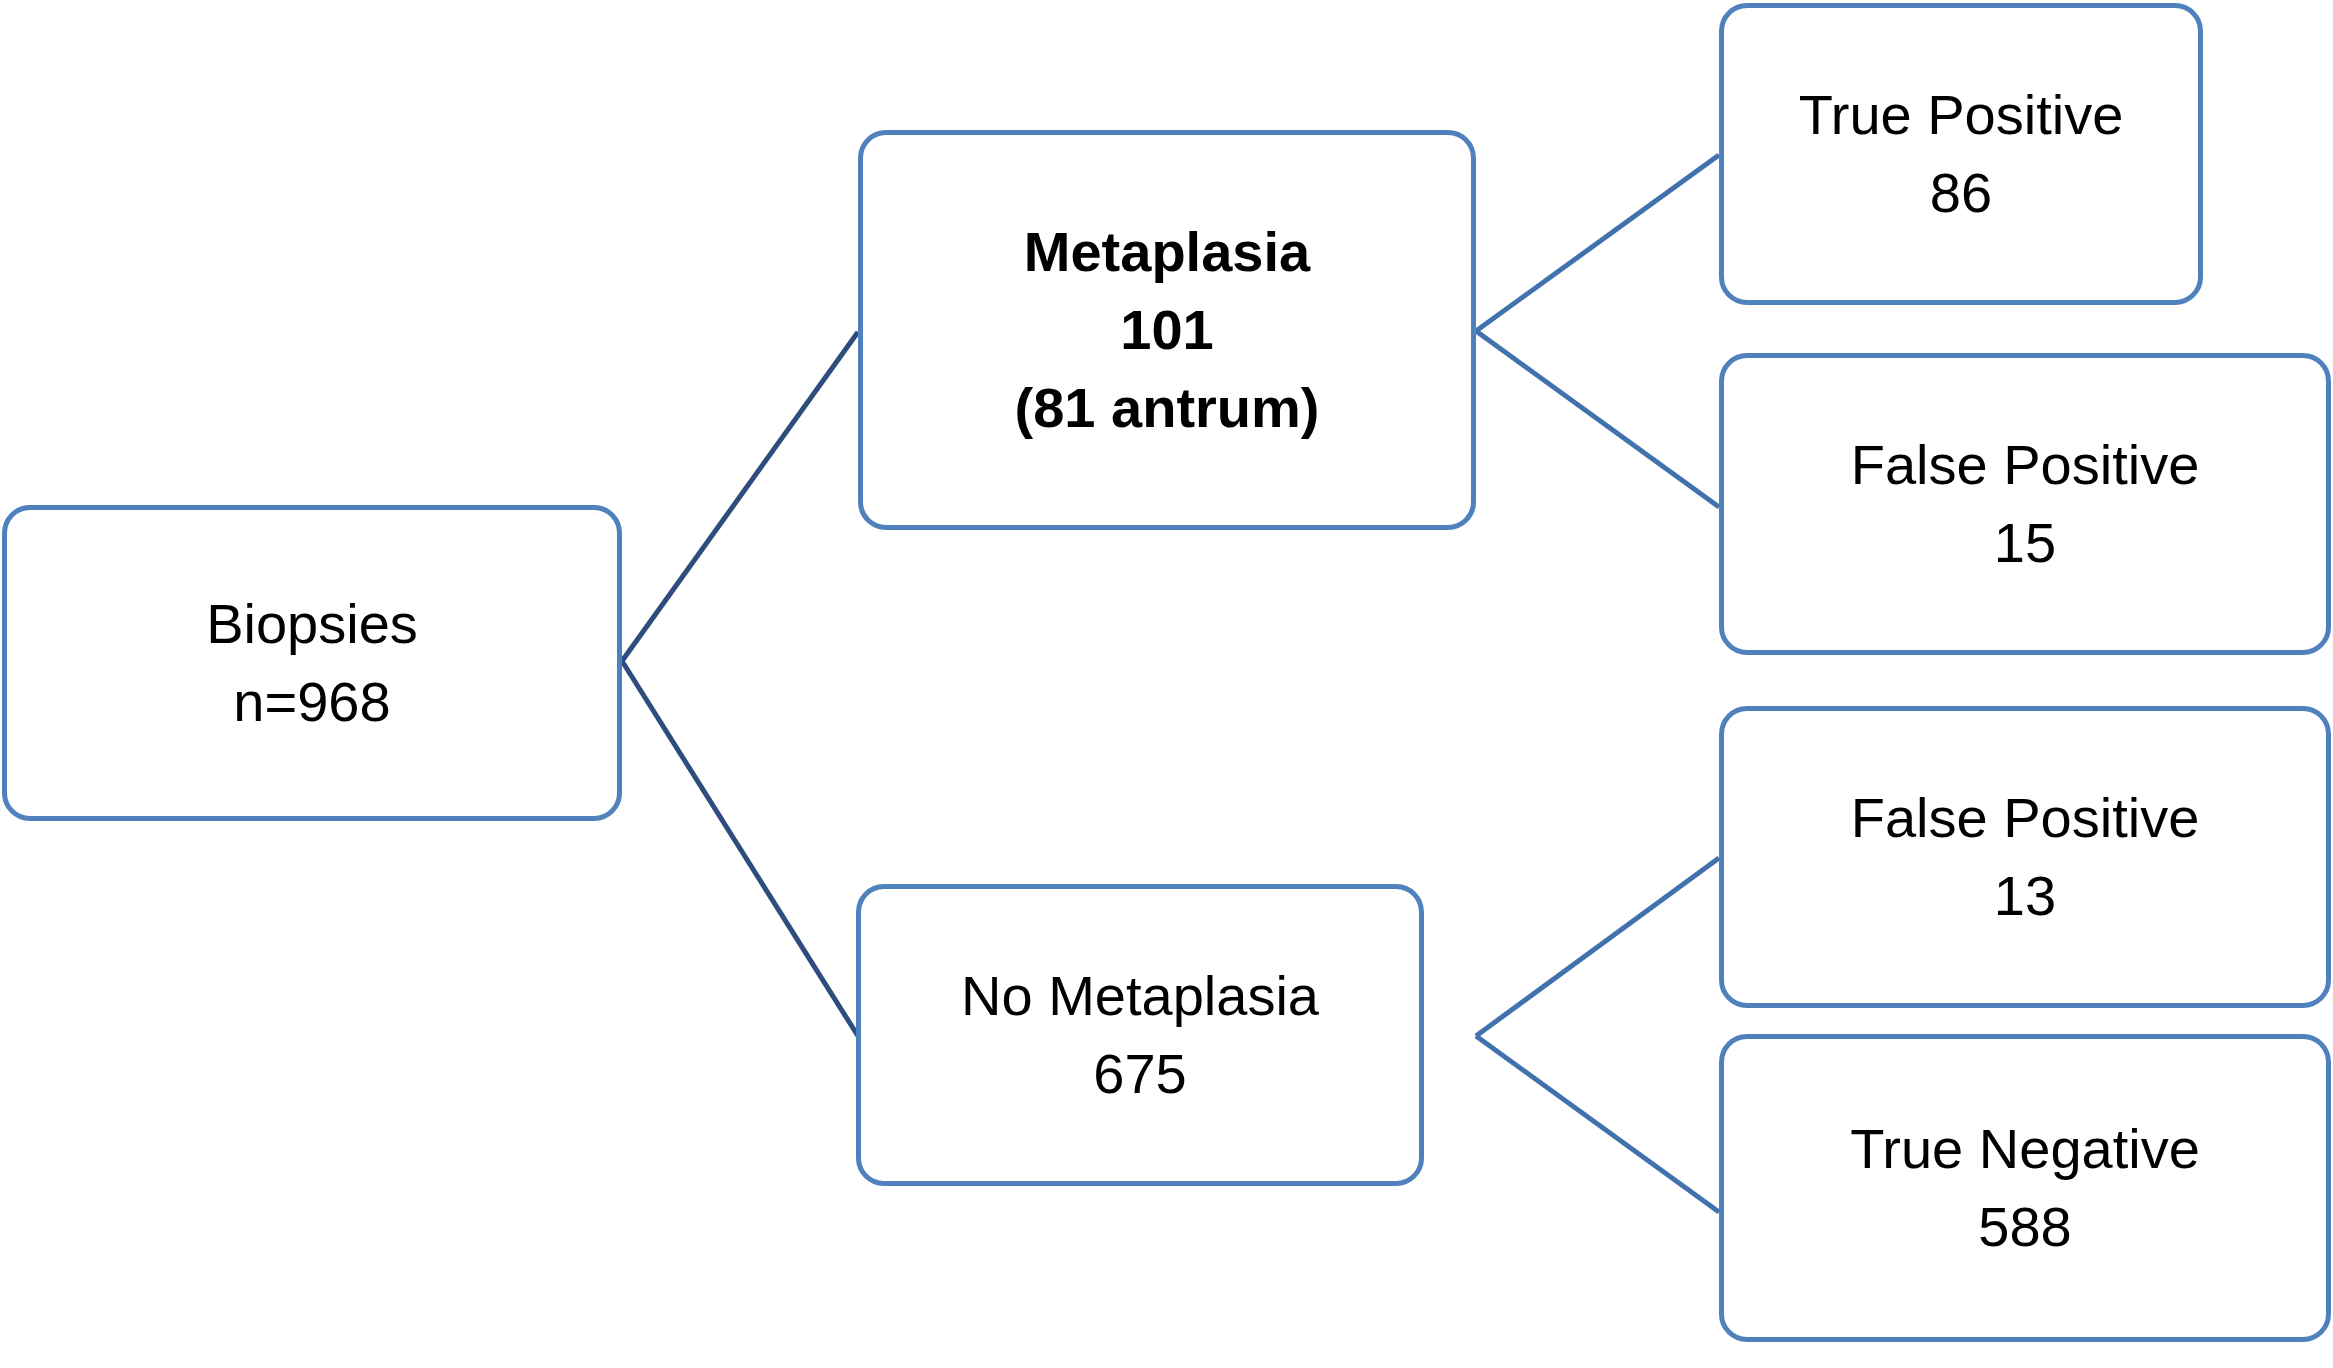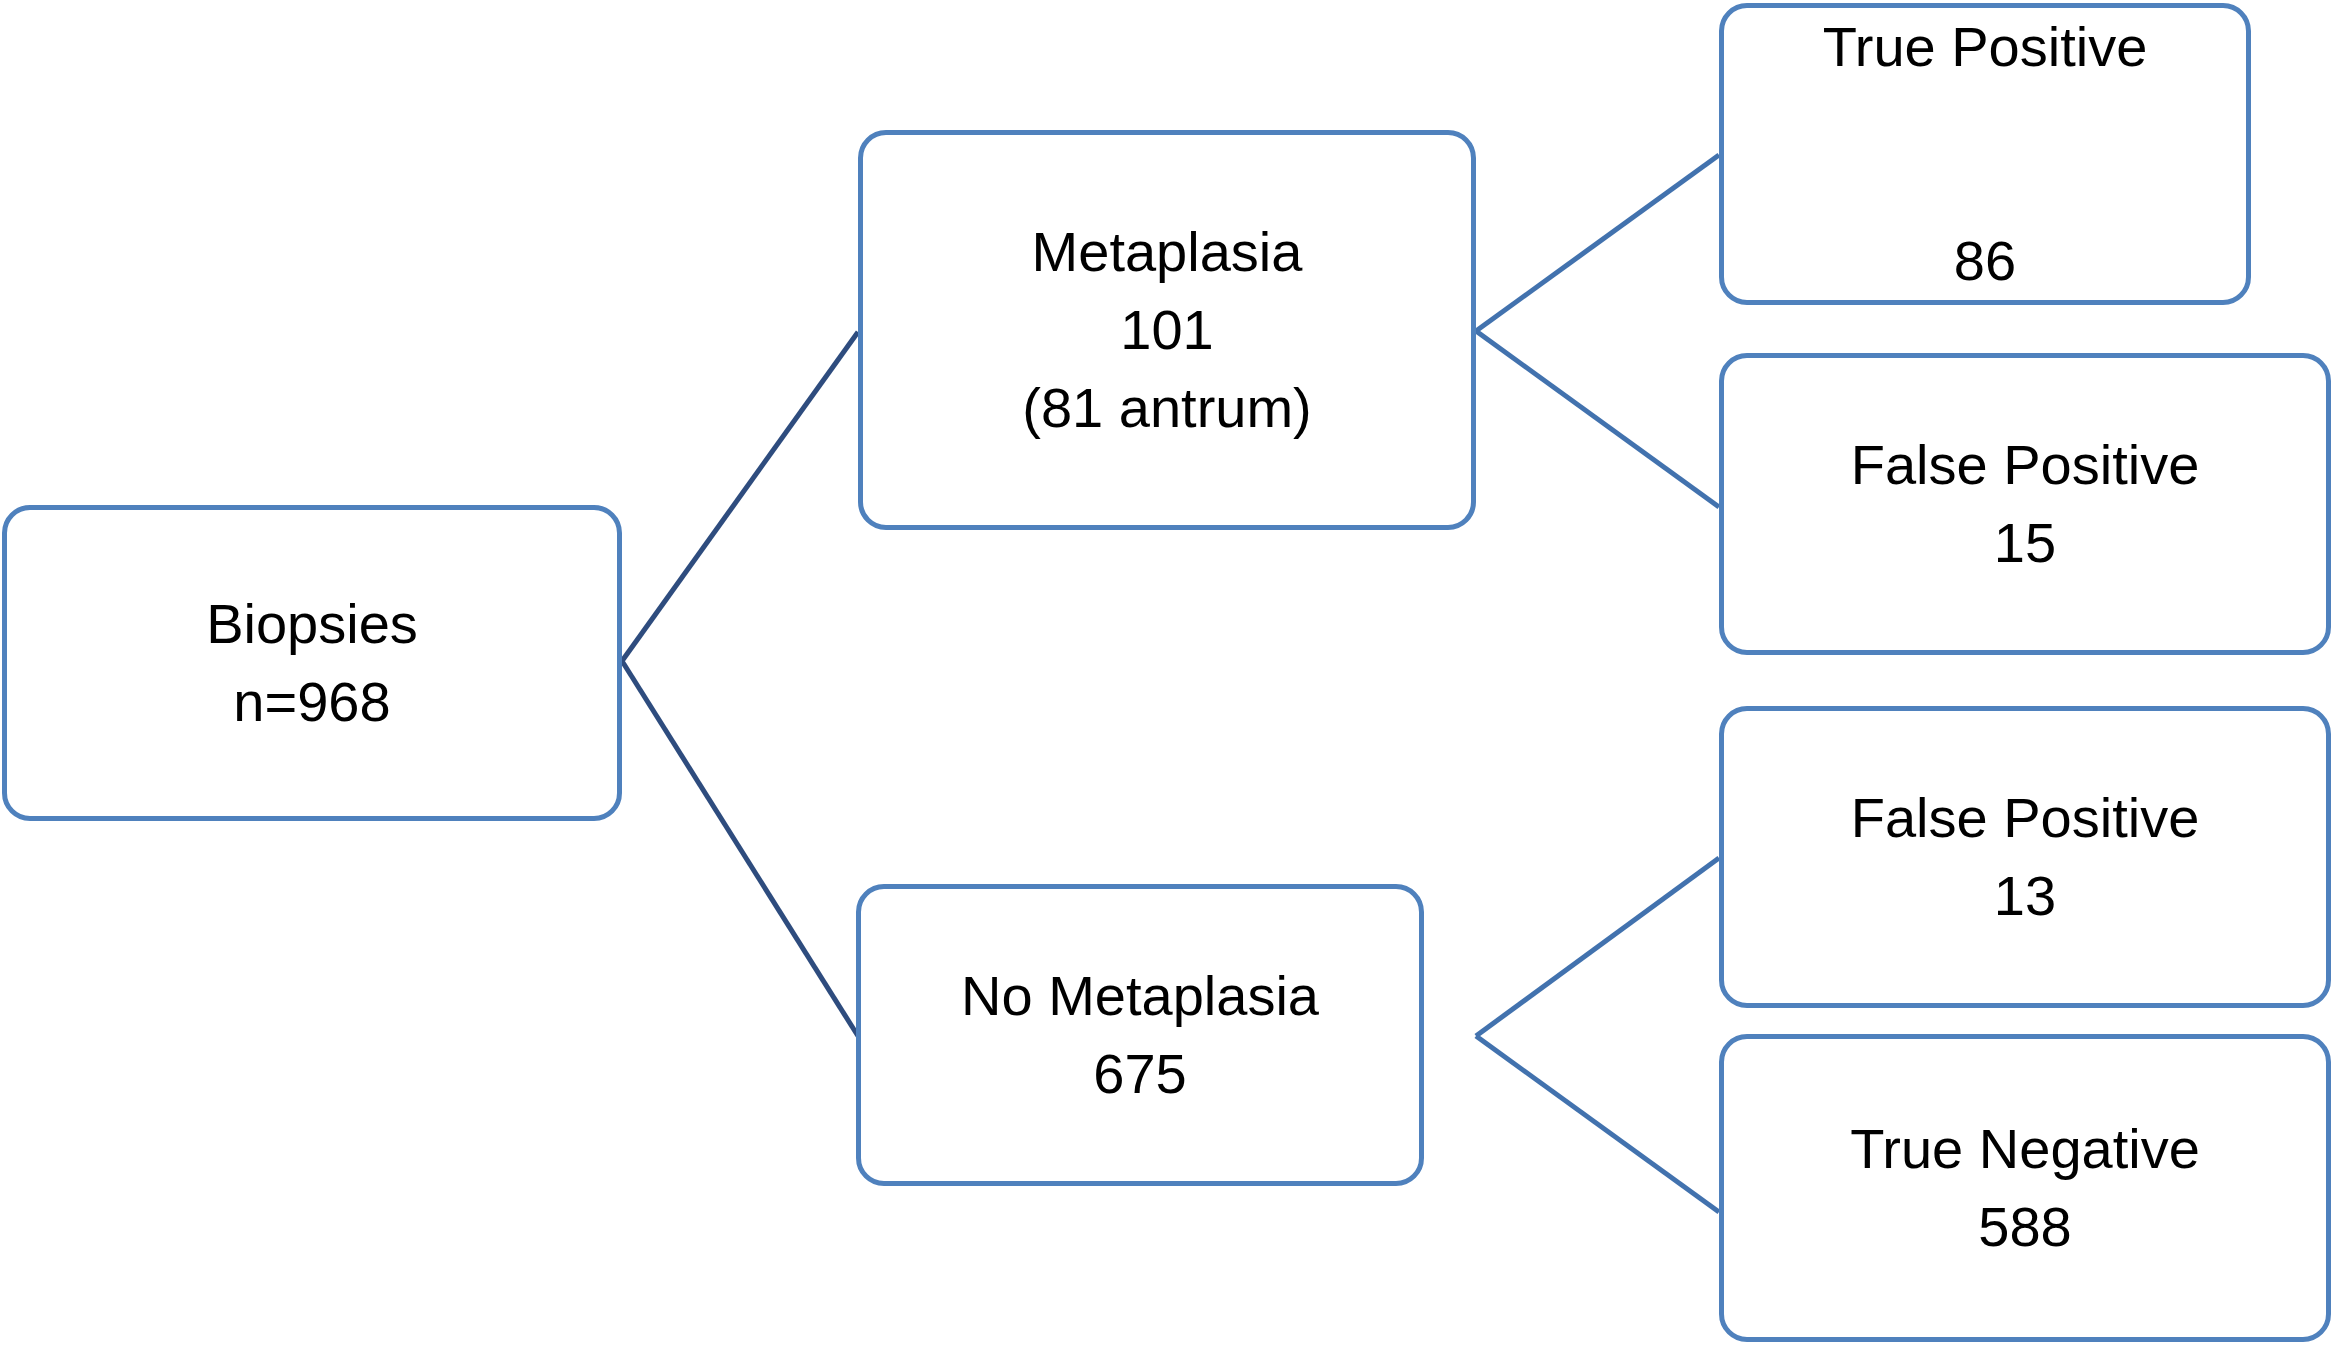--- a/index.html
+++ b/index.html
@@ -40,23 +40,23 @@
     font-size: 56px;
     line-height: 78px;
     z-index: 2;
   }
   .node .line {
     display: block;
     white-space: pre;
   }
   
   #node-root        { left: 2px;    top: 505px;  width: 620px; height: 316px; }
-  #node-metaplasia  { left: 858px;  top: 130px;  width: 618px; height: 400px; }
+  #node-metaplasia  { left: 858px;  top: 130px;  width: 618px; height: 400px; font-weight: bold; }
   #node-nometaplasia{ left: 856px;  top: 884px;  width: 568px; height: 302px; }
-  #node-tp          { left: 1719px; top: 3px;    width: 532px; height: 302px; justify-content: space-between; }
+  #node-tp          { left: 1719px; top: 3px;    width: 484px; height: 302px; }
   #node-fp1         { left: 1719px; top: 353px;  width: 612px; height: 302px; }
   #node-fp2         { left: 1719px; top: 706px;  width: 612px; height: 302px; }
   #node-tn          { left: 1719px; top: 1034px; width: 612px; height: 308px; }
 </style>
 </head>
 <body>
 
 <div id="canvas">
 
   <svg id="connectors" viewBox="0 0 2333 1368" preserveAspectRatio="none" xmlns="http://www.w3.org/2000/svg">

